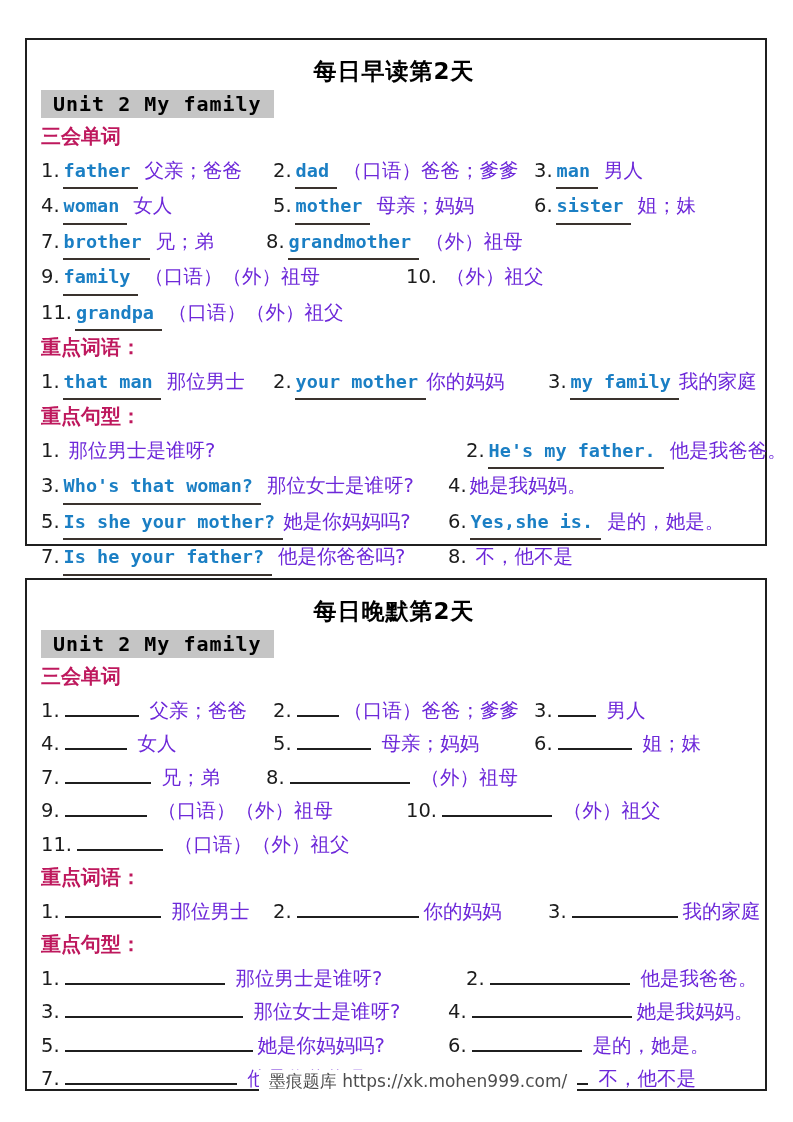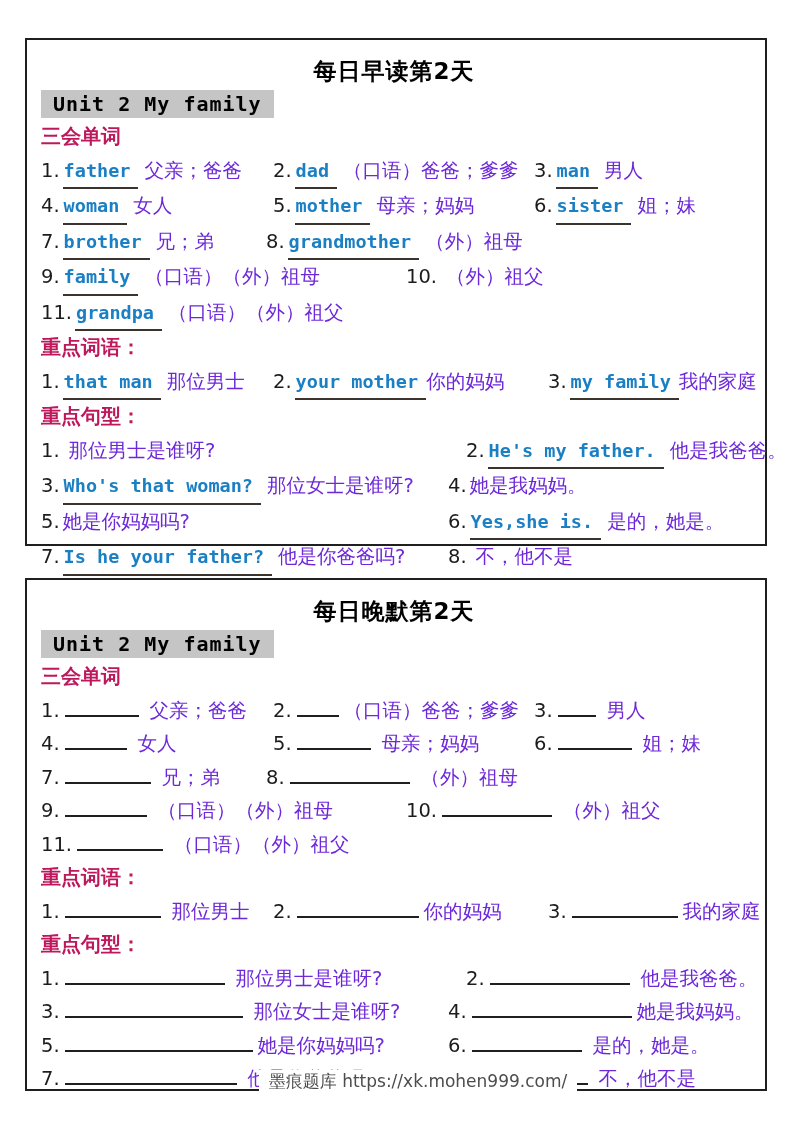--- a/index.html
+++ b/index.html
@@ -175,20 +175,21 @@
         <span class="zh">那位女士是谁呀?</span>
       </span>
     <span class="it grow">
         <span class="num">4.</span>
         <span class="zh tight">她是我妈妈。</span>
       </span>
   </div>
   <div class="row">
     <span class="it w407">
         <span class="num">5.</span>
+        <span class="en">Is she your mother?</span>
         <span class="zh tight">她是你妈妈吗?</span>
       </span>
     <span class="it grow">
         <span class="num">6.</span>
         <span class="en">Yes,she is.</span>
         <span class="zh">是的，她是。</span>
       </span>
   </div>
   <div class="row">
     <span class="it w407">

